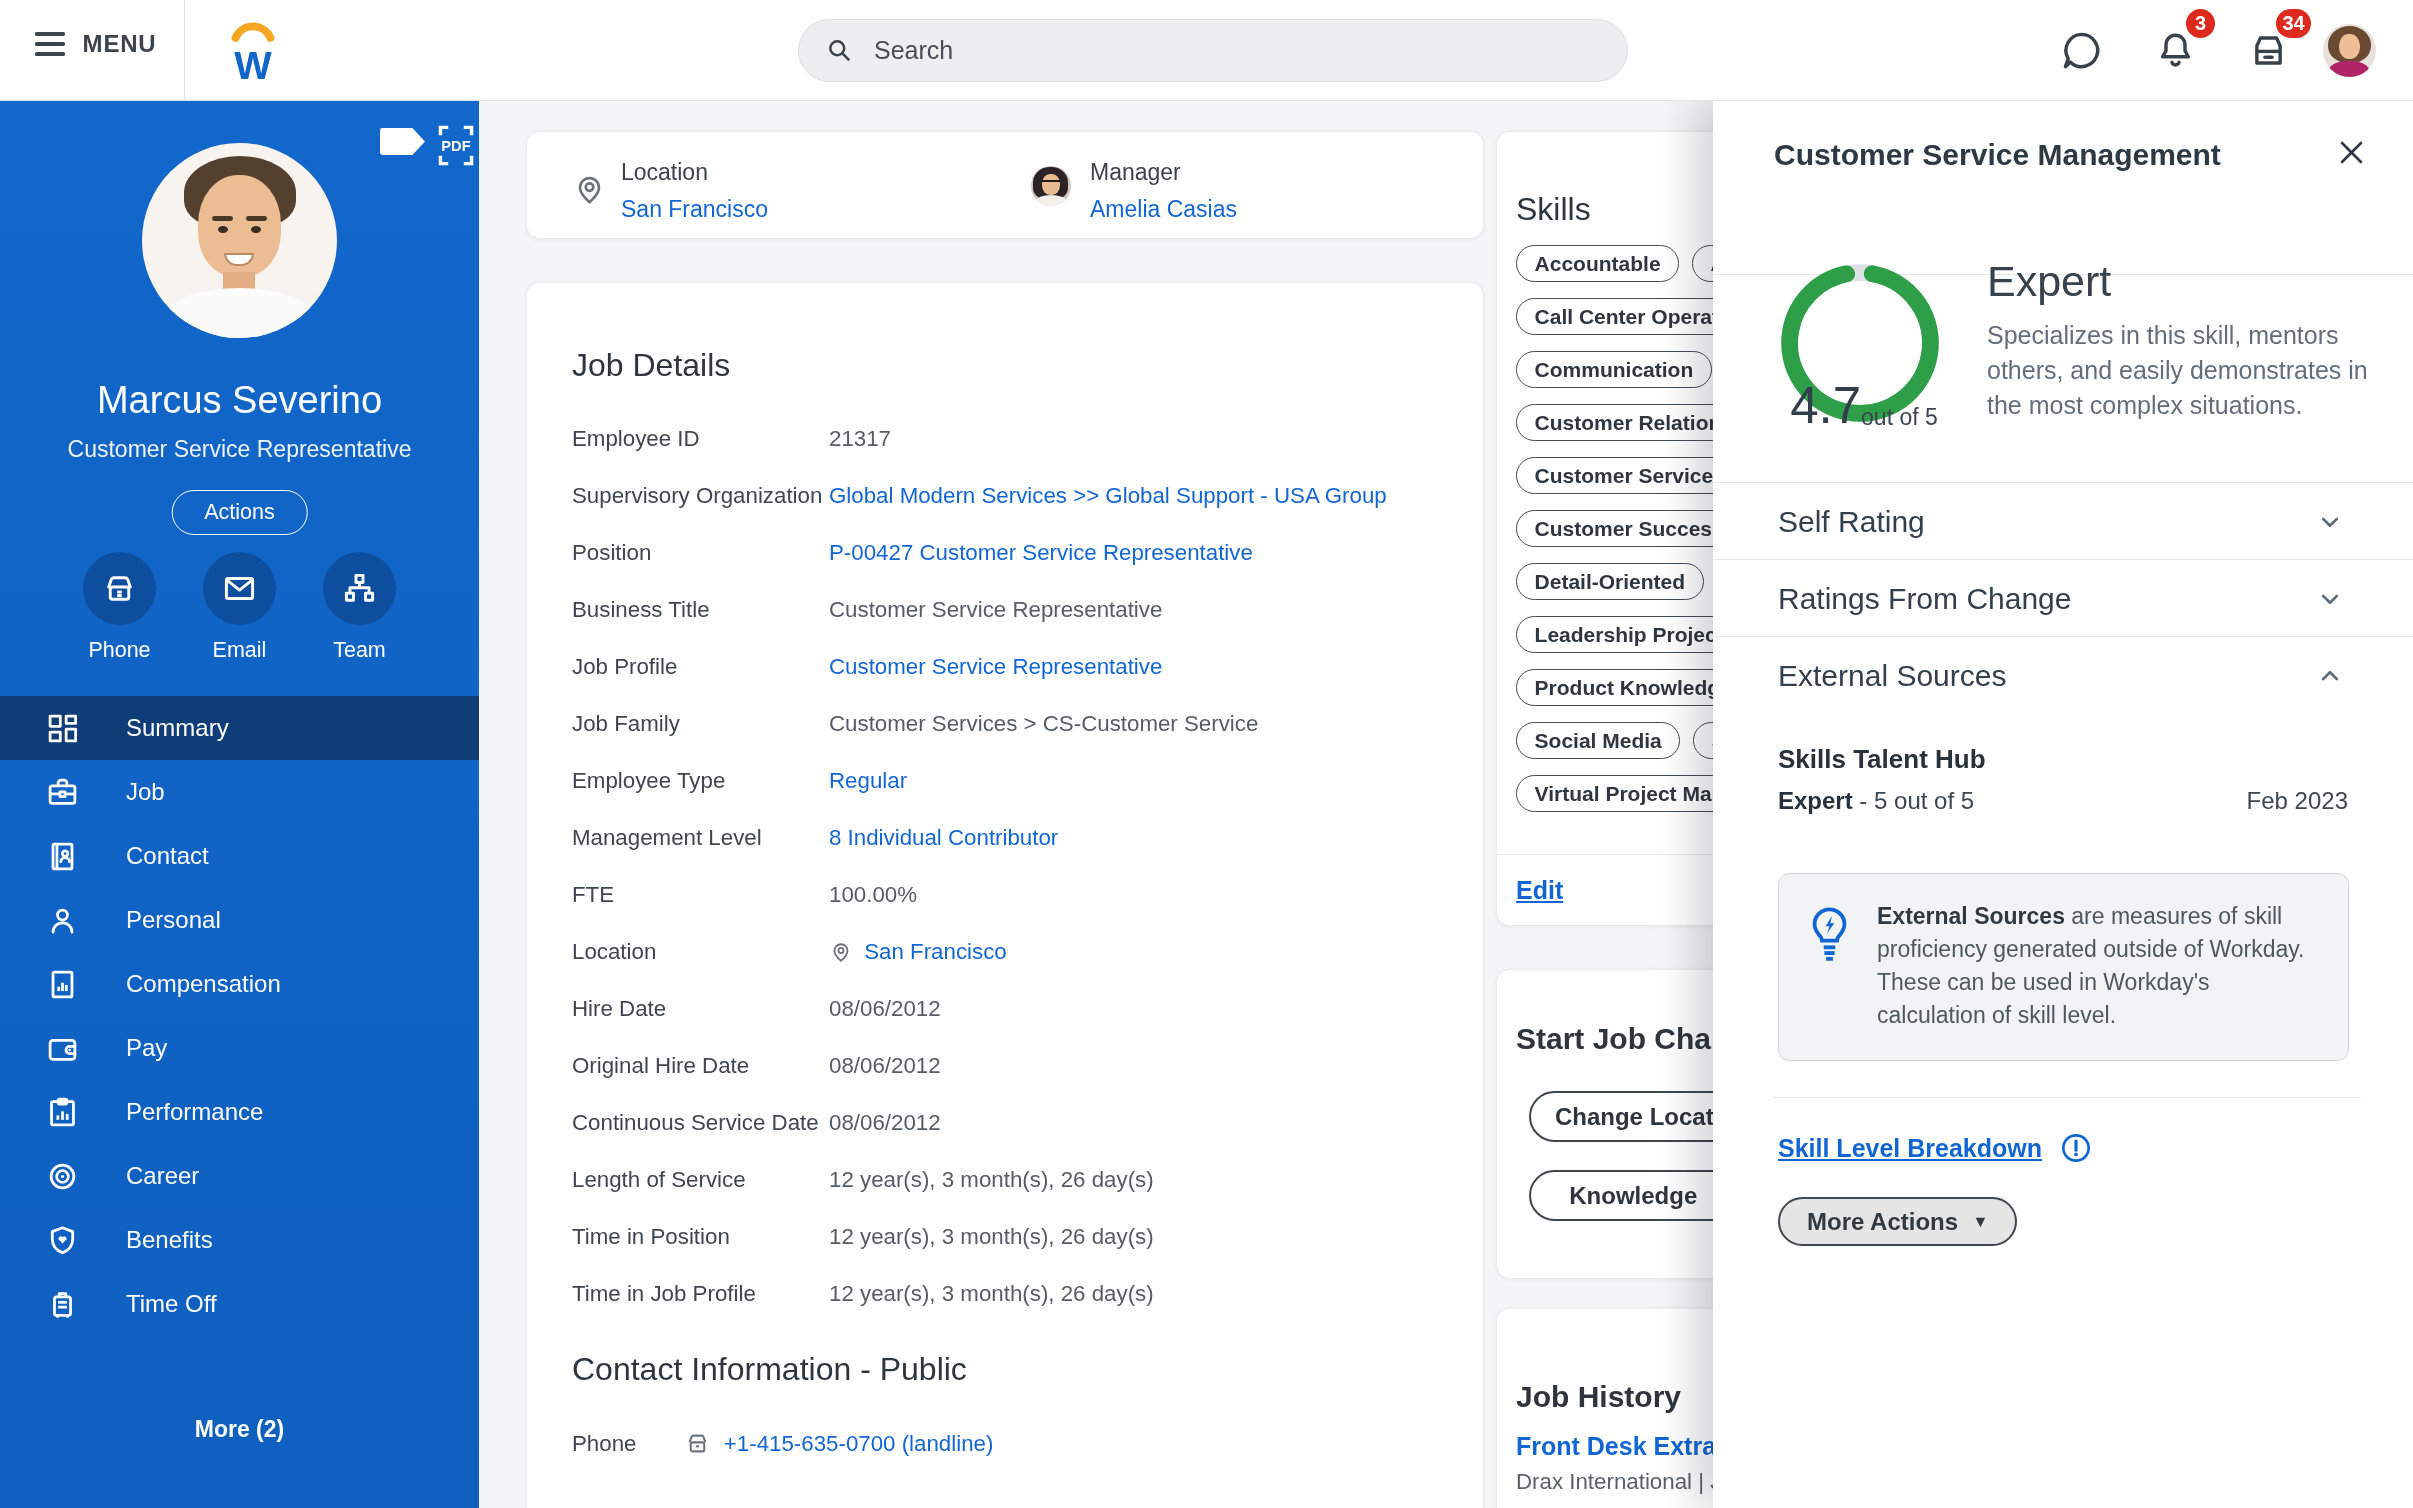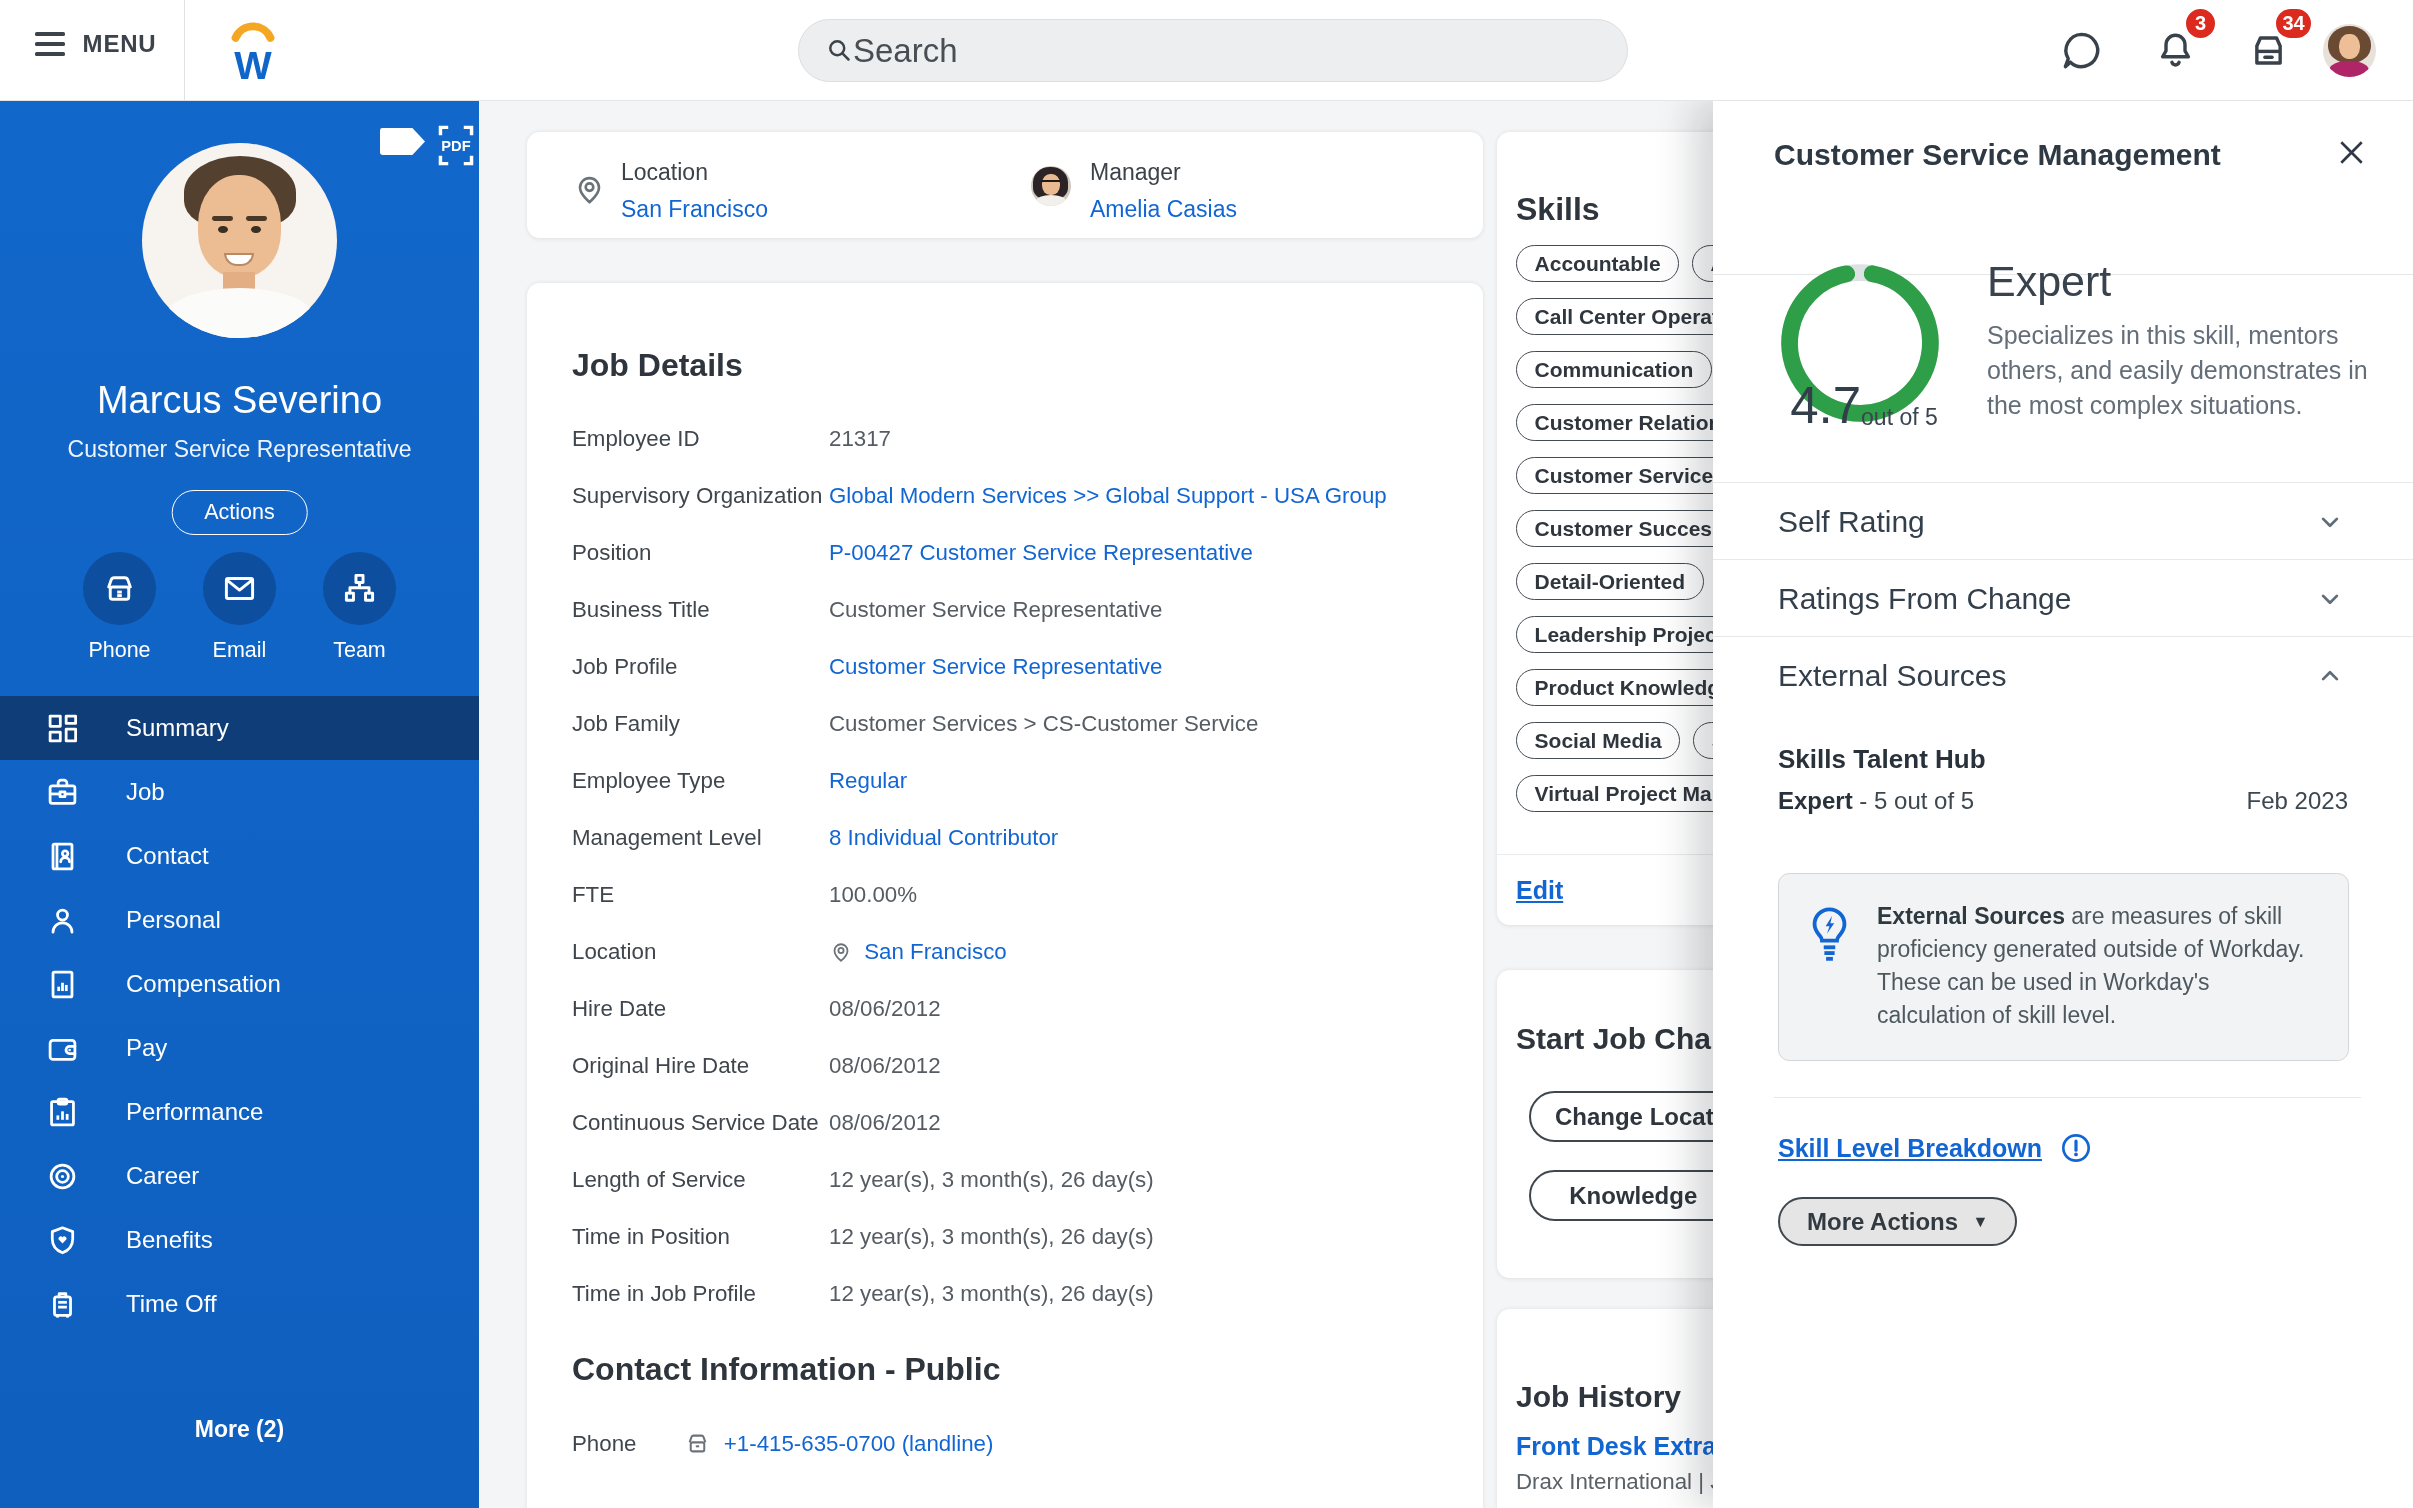--- a/index.html
+++ b/index.html
@@ -11,22 +11,22 @@
   .topbar { position:absolute; left:0; top:0; width:2413px; height:101px; background:#ffffff;
     border-bottom:0.8px solid #e3e5e7; z-index:30; }
   .menu-btn { position:absolute; left:35px; top:30px; display:flex; align-items:center; cursor:pointer; }
   .hamburger { width:30px; height:24px; display:flex; flex-direction:column; justify-content:space-between; }
   .hamburger span { display:block; height:4px; background:#3c434a; border-radius:1.6px; }
   .menu-label { margin-left:17.6px; font-size:24px; font-weight:700; color:#3c434a; letter-spacing:0.8px; }
   .top-divider { position:absolute; left:184px; top:0; width:0.8px; height:101px; background:#e0e2e4; }
   .logo { position:absolute; left:225px; top:14.4px; width:56px; height:73px; cursor:pointer; }
   .searchbar { position:absolute; left:798px; top:19px; width:830px; height:63px; background:#eceef0;
     border:0.8px solid #dcdee0; border-radius:32px; display:flex; align-items:center; padding:0 27px; }
-  .searchbar input { border:none; outline:none; background:transparent; font-size:33px; color:#474e54;
-    width:702px; font-family:"Liberation Sans", sans-serif; }
+  .searchbar input { border:none; outline:none; background:transparent; font-size:25px; color:#474e54;
+    margin-left:21px; width:702px; font-family:"Liberation Sans", sans-serif; }
   .searchbar input::placeholder { color:#474e54; opacity:1; }
   .top-icons { position:absolute; right:0; top:0; height:101px; }
   .tico { position:absolute; top:29px; width:43px; height:43px; cursor:pointer; }
   .badge { position:absolute; background:#dc2a1e; color:#fff; font-size:20px; font-weight:700;
     border-radius:17.6px; border:3.2px solid #fff; display:flex; align-items:center; justify-content:center;
     height:35px; min-width:35px; padding:0 6.4px; z-index:2; }
   .user-avatar { position:absolute; left:2323px; top:24px; width:53px; height:53px; border-radius:50%;
     background:#e7e1da; overflow:hidden; cursor:pointer; }
   .ua-hair { position:absolute; left:4.8px; top:1.6px; width:43px; height:37px; background:#6b4a33; border-radius:50% 50% 45% 45%; }
   .ua-face { position:absolute; left:16px; top:9.6px; width:21px; height:25.5px; background:#eebf96; border-radius:46%; }
@@ -75,21 +75,21 @@
   .pin-wrap { position:absolute; top:38px; }
   .ov-label { font-size:23px; color:#3b4249; }
   .ov-value { font-size:23px; color:#1266d4; margin-top:9.6px; cursor:pointer; }
   .mgr-avatar { position:absolute; top:34px; width:40px; height:40px; border-radius:50%; background:#cfc6bd; overflow:hidden; }
   .ma-hair { position:absolute; left:2.4px; top:0.8px; width:35px; height:32px; background:#2c2326; border-radius:48% 48% 34% 34%; }
   .ma-face { position:absolute; left:11.2px; top:8px; width:17.6px; height:21px; background:#eaba90; border-radius:46%; }
   .ma-glass { position:absolute; left:10.4px; top:13.6px; width:19px; height:5.6px; border-top:2.4px solid #1f1a1c; }
   .ma-shirt { position:absolute; left:4.8px; top:29px; width:30px; height:12.8px; background:#f3f0ec; border-radius:50% 50% 0 0; }
 
   .card-job { left:527px; top:283px; width:956px; height:1285px; padding:64px 45px 0 45px; }
-  .h-section { font-size:32px; font-weight:700; color:#2e353c; }
+  .h-section { font-size:32px; font-weight:400; color:#2e353c; }
   .jrows { margin-top:26px; }
   .jrow { height:57px; display:flex; align-items:center; }
   .jlabel { width:257px; flex:none; font-size:22.3px; color:#3f464d; }
   .jvalue { font-size:22.3px; color:#555c63; display:flex; align-items:center; }
   .jvalue.link { color:#1266d4; cursor:pointer; }
   .jpin { display:inline-flex; margin-right:11.2px; }
   .contact-title { margin-top:29px; }
   .phone-row { margin-top:27px; display:flex; align-items:center; height:57px; }
   .phone-ic { margin-right:12.8px; display:inline-flex; }
   .plabel { width:112px; font-size:22.3px; color:#3f464d; }

